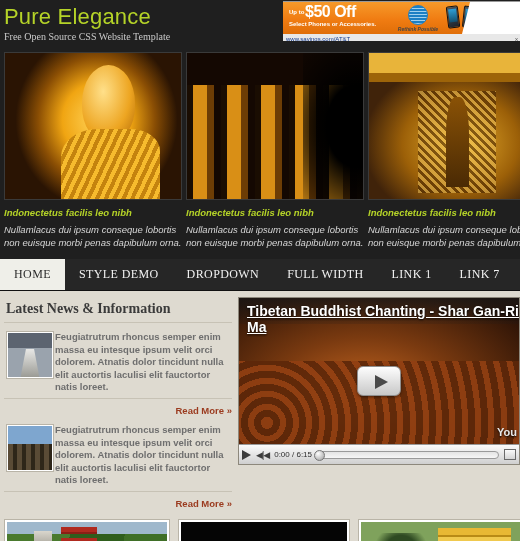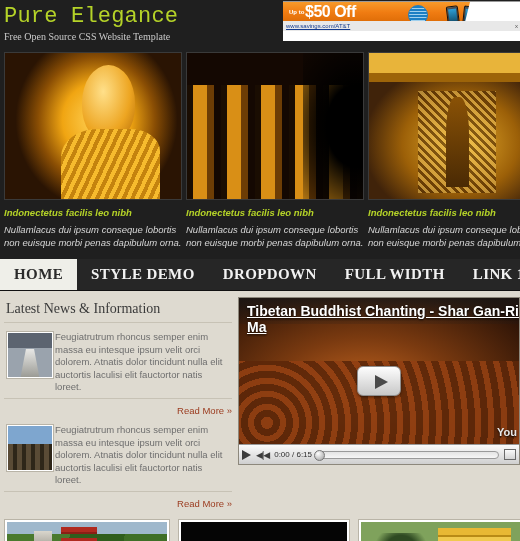--- a/index.html
+++ b/index.html
@@ -12,21 +12,21 @@
   }
 
   
   .header {
     position:relative;
     height:46px;
     background:#1f1f1f;
     padding:4px 0 0 4px;
   }
   .site-title {
-    font-family:Liberation Mono, monospace;
+    font-family:Liberation Sans, sans-serif;
     font-size:22px;
     color:#b5d328;
     line-height:26px;
     letter-spacing:.2px;
   }
   .site-tagline {
     font-family:"Liberation Serif", serif;
     font-size:10px;
     color:#c9c9c9;
     line-height:13px;
@@ -36,21 +36,21 @@
   .ad-banner {
     position:absolute;
     left:283px; top:1px;
     width:237px; height:40px;
     background:#fff;
     overflow:hidden;
     border-top:1px solid #999;
   }
   .ad-main {
     position:relative;
-    height:19px;
+    height:32px;
     background:linear-gradient(180deg,#f79a2a 0%,#f07c12 55%,#e06e08 100%);
     overflow:hidden;
   }
   .ad-main:after{
     content:"";
     position:absolute;
     right:-26px; top:-10px;
     width:80px; height:52px;
     background:#fff;
     transform:skewX(-14deg);
@@ -205,41 +205,40 @@
   .nav {
     background:#262626;
     height:32px;
     display:flex;
     align-items:stretch;
     border-bottom:1px solid #111;
   }
   .nav-item{
     display:flex;align-items:center;
     font-family:"Liberation Serif", serif;
-    font-size:15px;
+    font-size:12px;
     color:#f2f2f2;
     letter-spacing:.4px;
     padding:6px 14px;
     cursor:pointer;
     white-space:nowrap;
-    font-weight:bold;
   }
   .nav-item.active{
     background:#efefe9;
     color:#2b2b2b;
   }
 
   
   .content{
     display:flex;
     padding:6px 0 0 4px;
     gap:8px;
     background:#dedad0;
   }
-  .col-left{ width:228px; flex:0 0 228px; }
+  .col-left{ width:228px; flex:0 0 228px;font-weight:bold; }
   .section-title{
     font-family:"Liberation Serif", serif;
     font-size:14px;
     color:#3a3a3a;
     padding:4px 0 5px 2px;
     border-bottom:1px solid #c7c2b5;
   }
   .news-item{
     display:flex;
     gap:1px;

